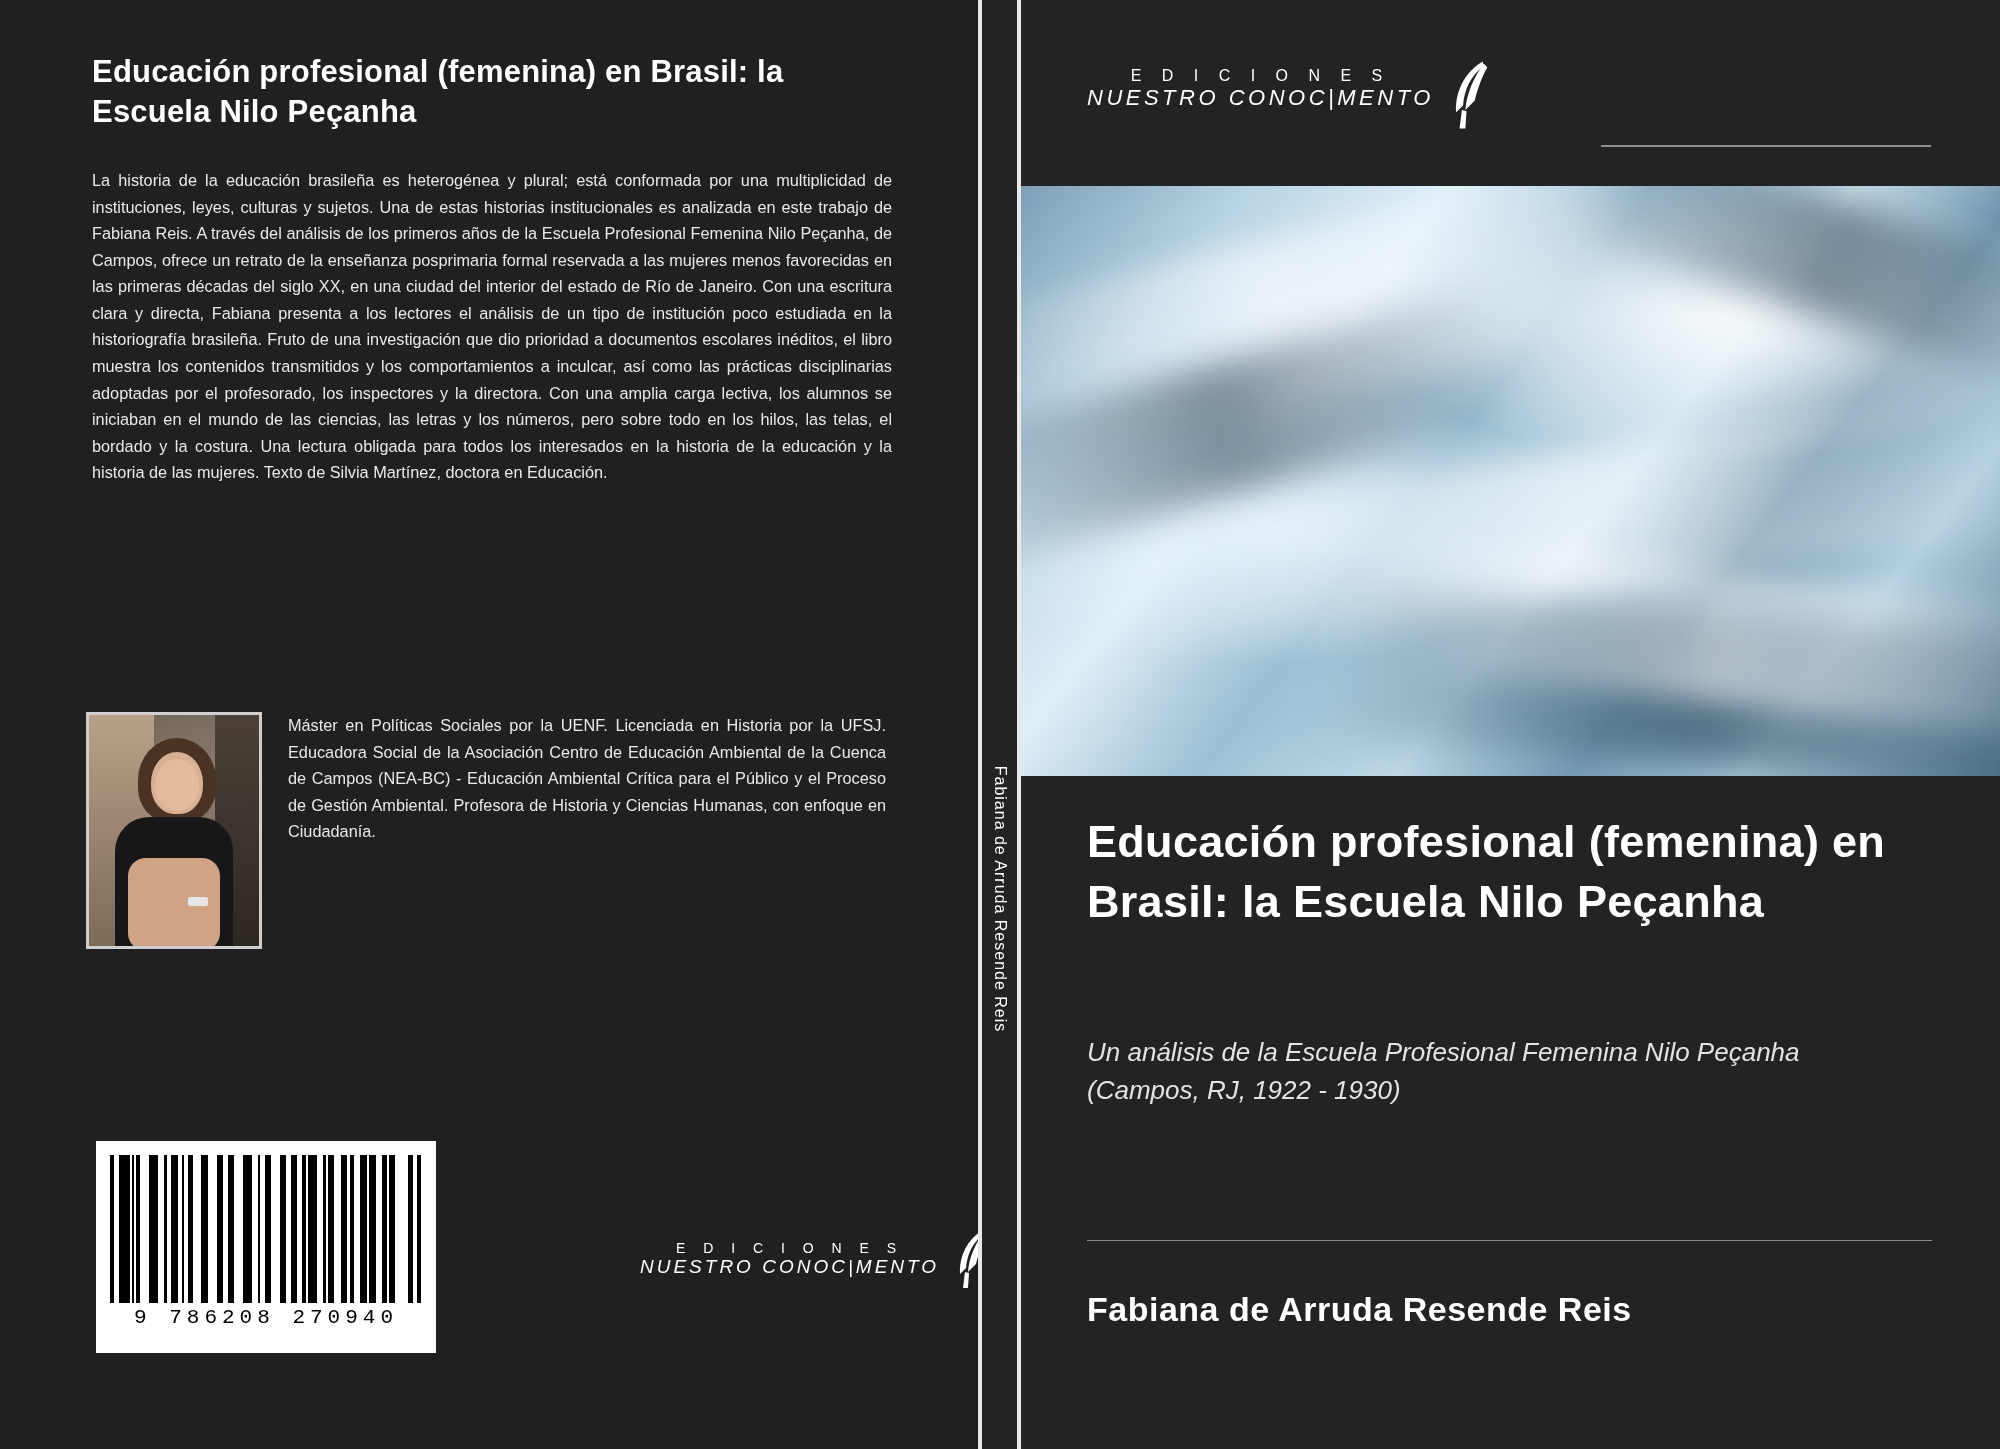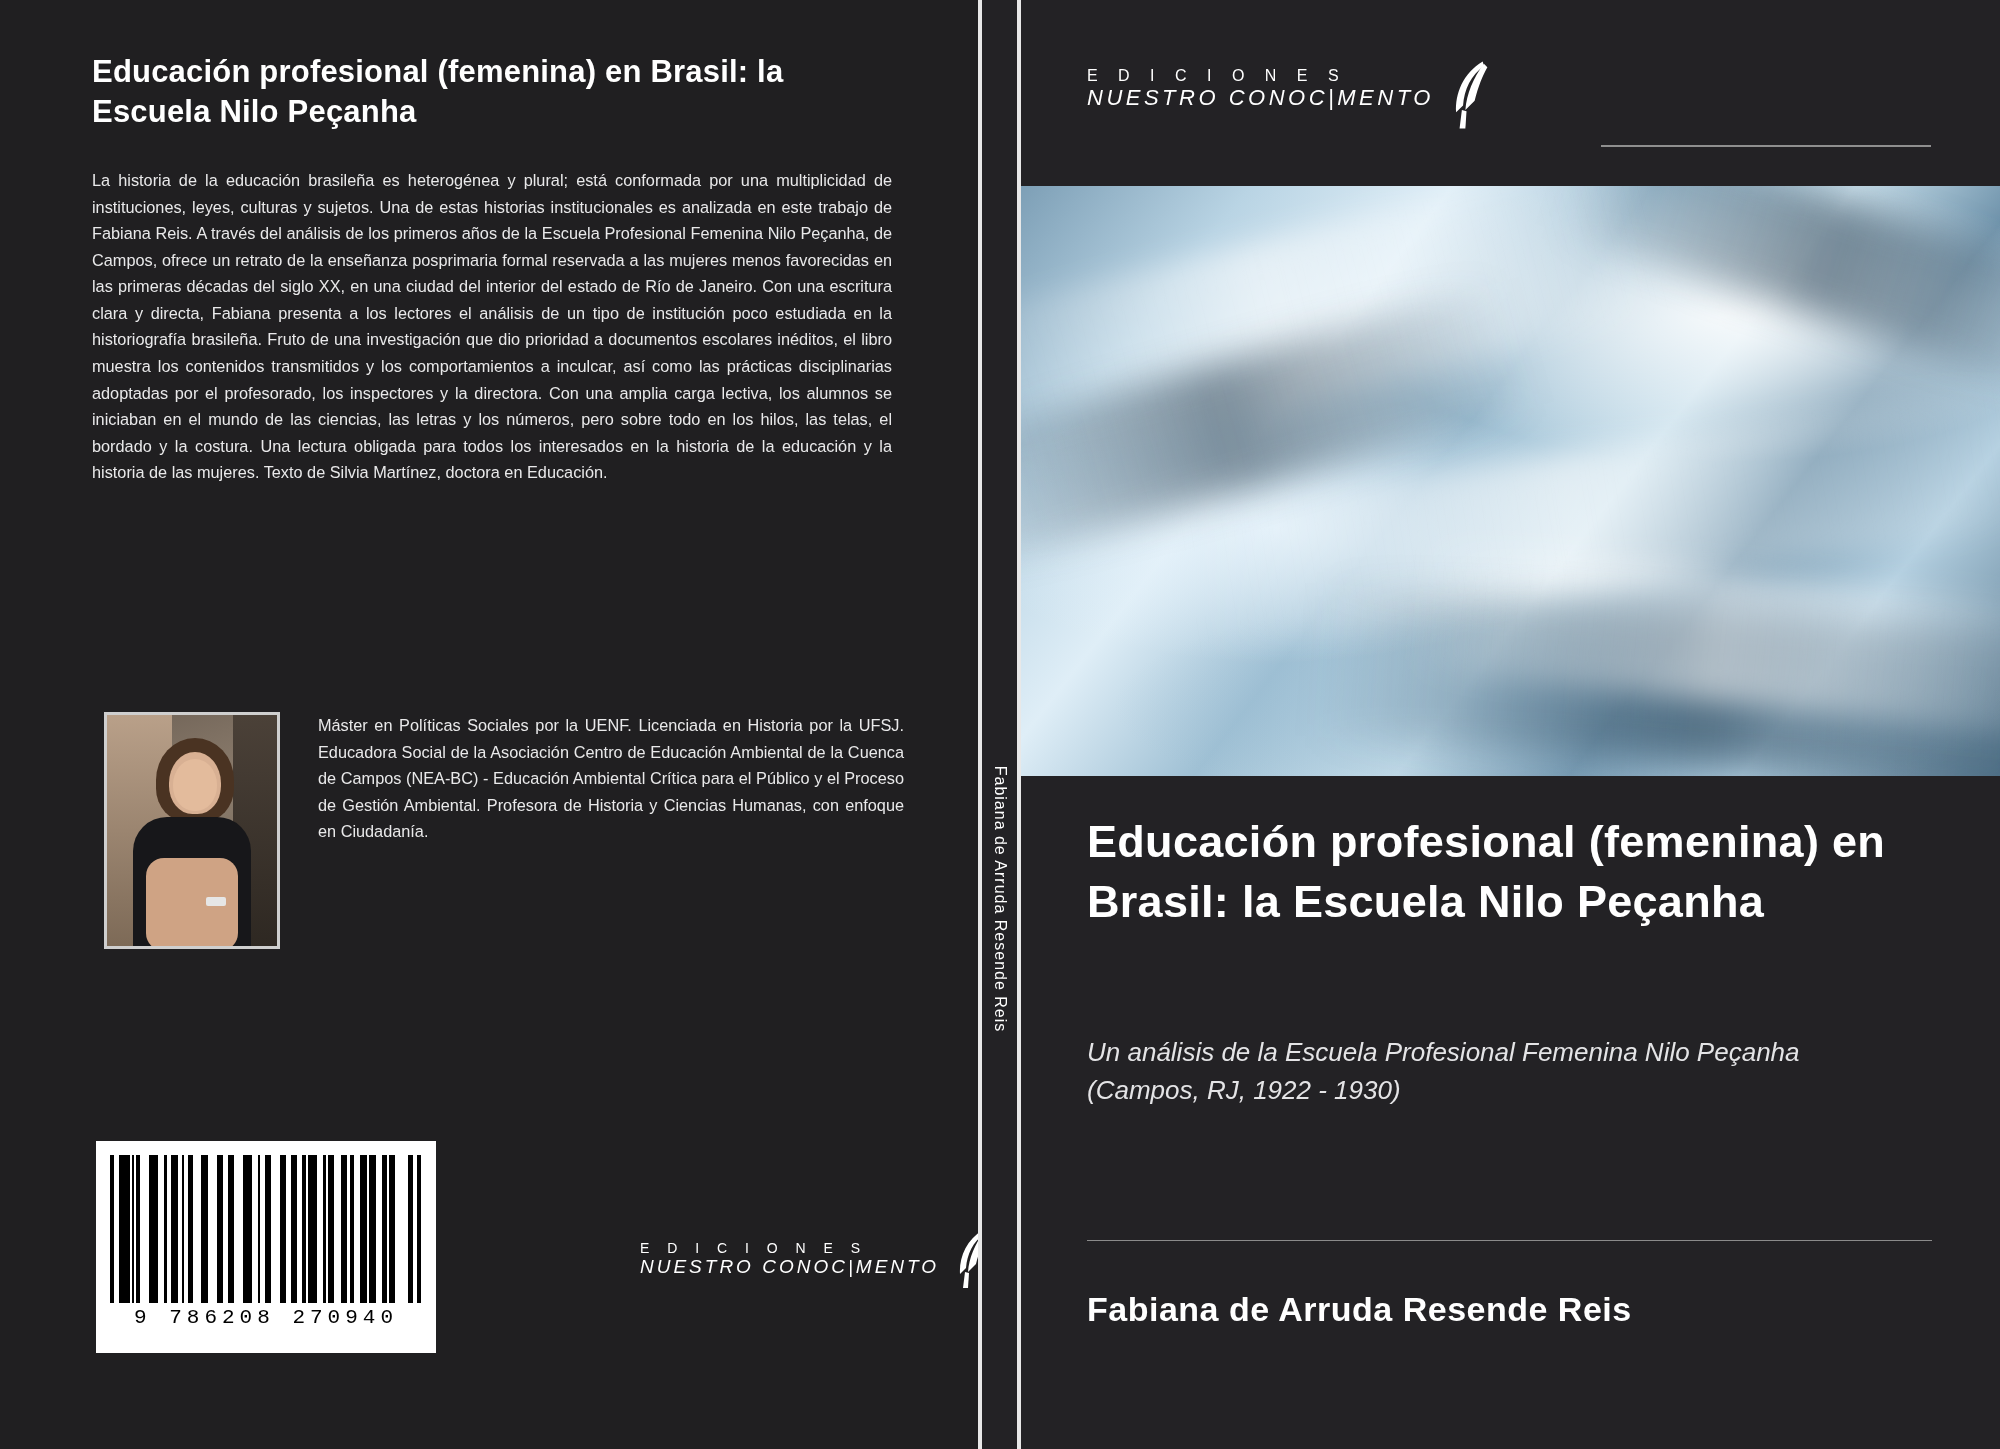--- a/index.html
+++ b/index.html
@@ -38,24 +38,24 @@
     position: absolute;
     left: 92px; top: 167px;
     width: 800px;
     color: #e9e9ea;
     font-size: 16.3px;
     line-height: 1.63;
     text-align: justify;
   }
   .author-block {
     position: absolute;
-    left: 104px; top: 712px;
+    left: 86px; top: 712px;
     width: 800px;
     display: flex;
-    gap: 38px;
+    gap: 26px;
   }
   .author-photo {
     width: 176px;
     height: 237px;
     flex: 0 0 176px;
     border: 3px solid #cfcfcf;
     background: linear-gradient(160deg, #6f6256 0%, #8d7e6e 40%, #5d5247 100%);
     position: relative;
     overflow: hidden;
   }
@@ -150,21 +150,21 @@
     letter-spacing: 5px;
     color: #000;
   }
 
   
   .logo {
     display: flex;
     align-items: center;
     gap: 14px;
   }
-  .logo-text { line-height: 1.18; }
+  .logo-text { text-align: center; line-height: 1.18; }
   .logo-top {
     font-size: 16px;
     letter-spacing: 8px;
     color: #ffffff;
     font-weight: 500;
   }
   .logo-bottom {
     font-size: 22px;
     letter-spacing: 3.5px;
     color: #ffffff;

